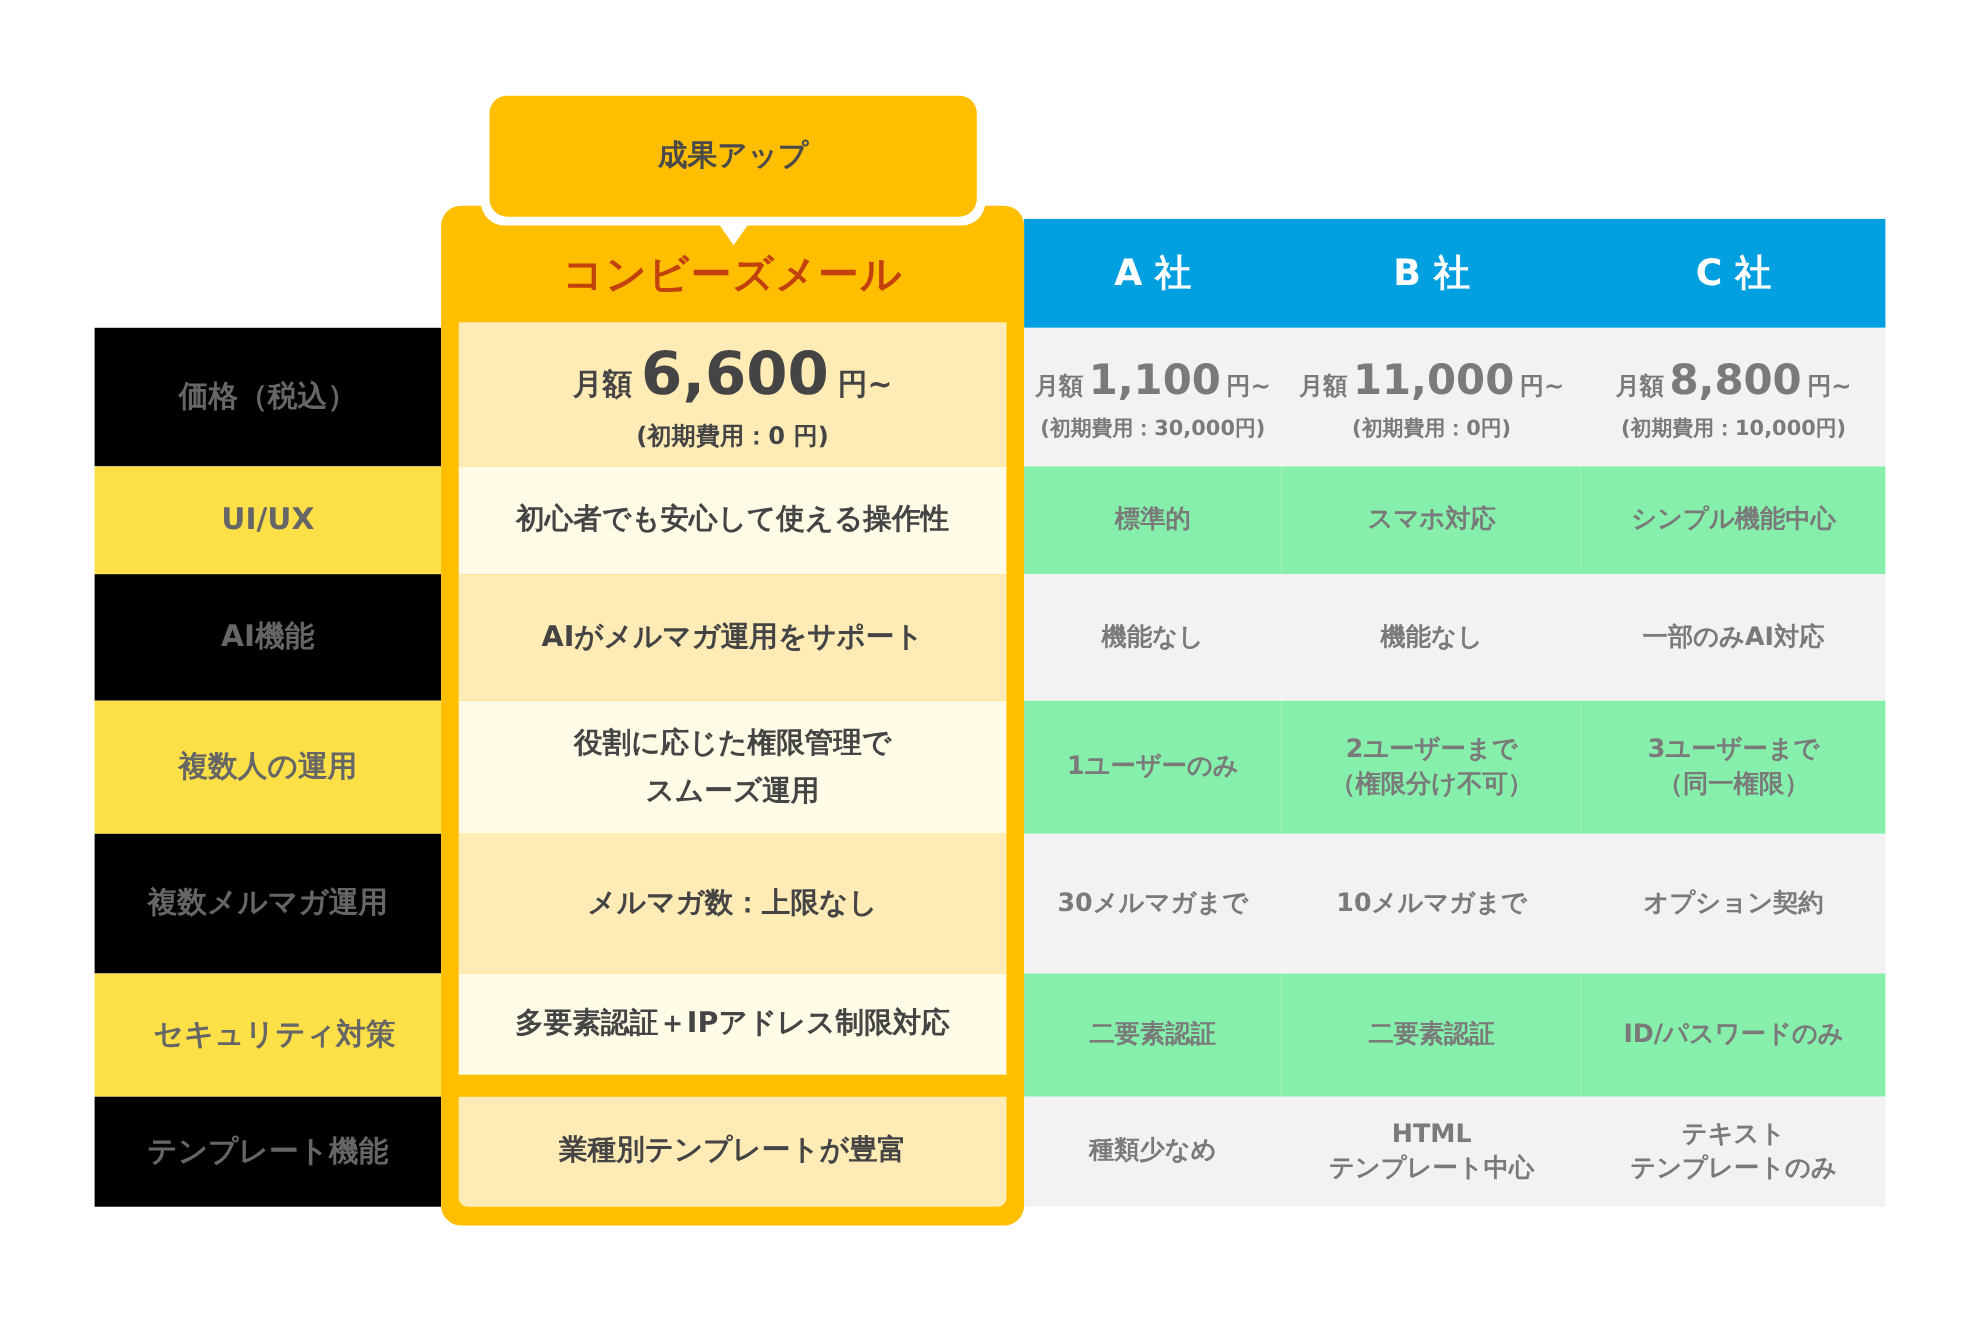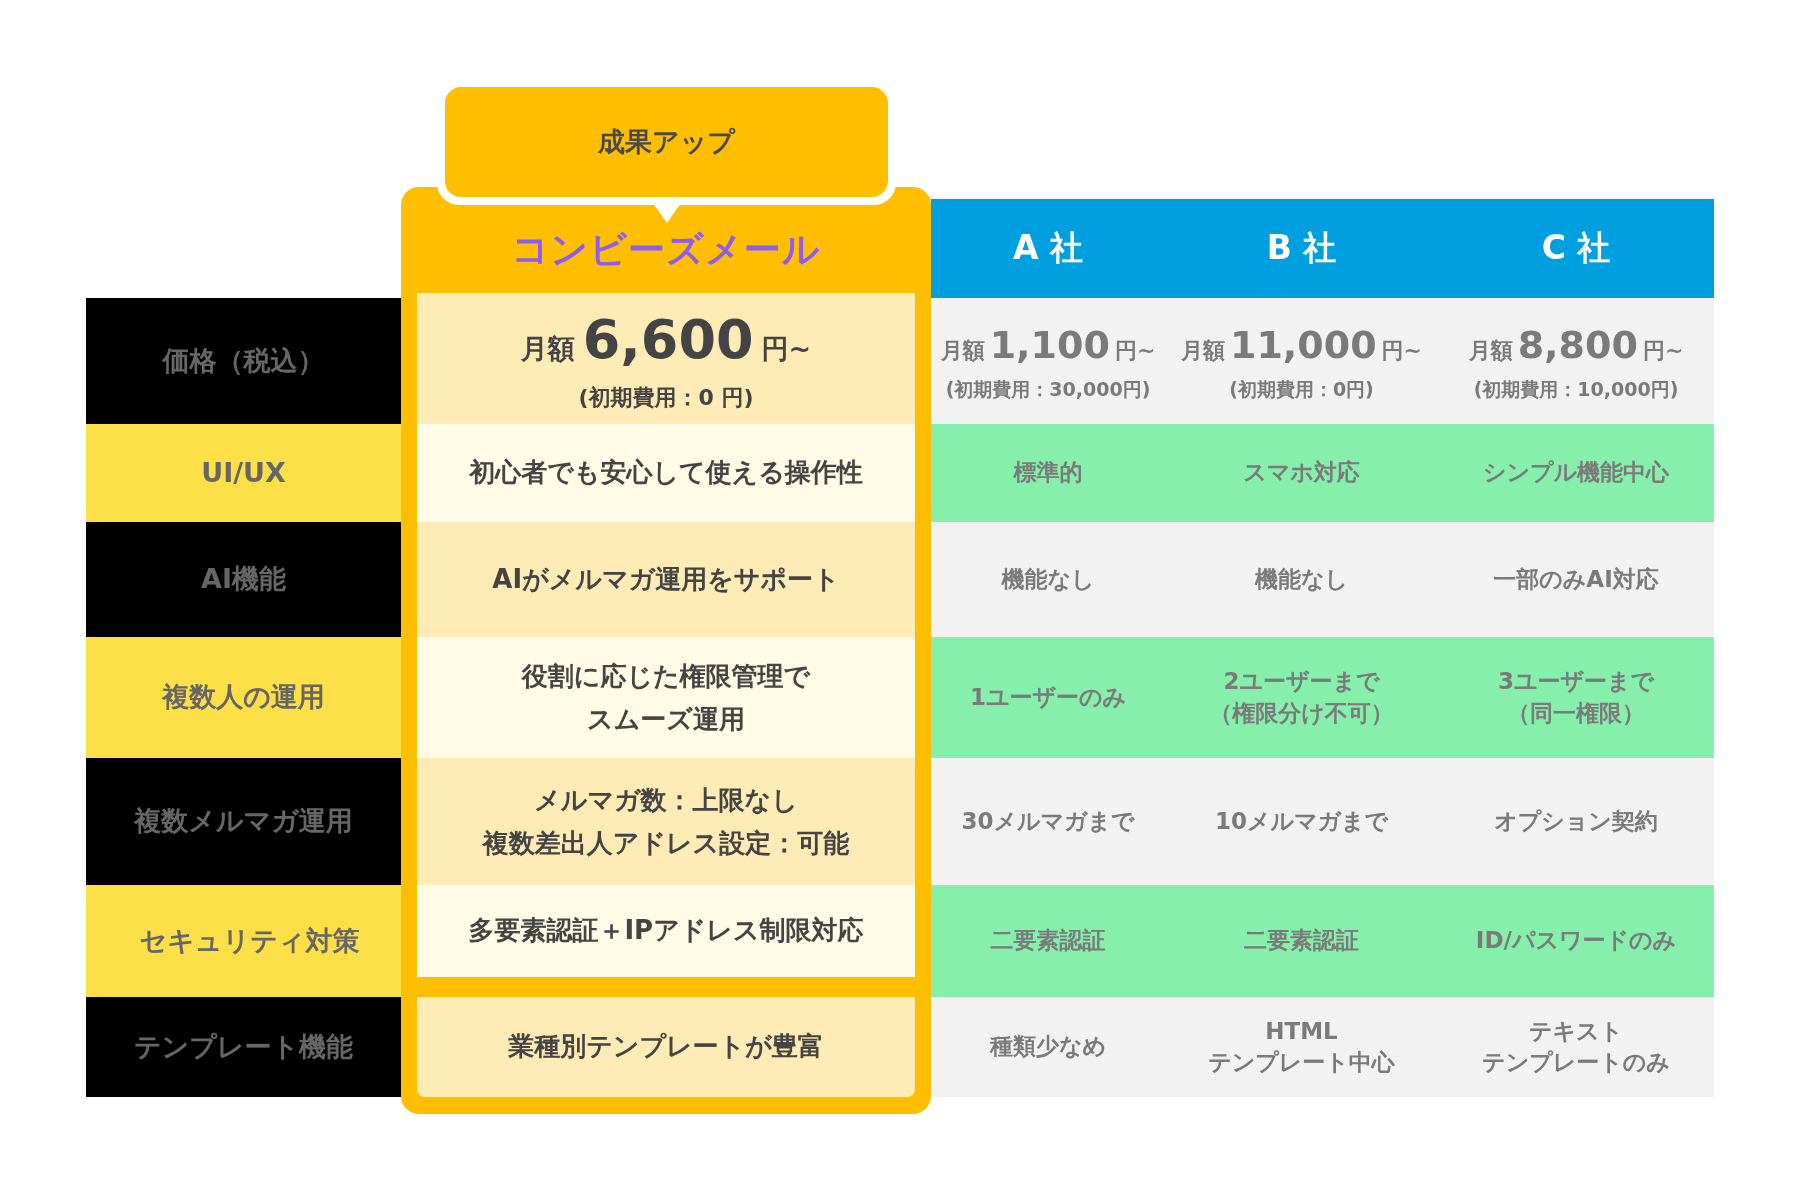--- a/index.html
+++ b/index.html
@@ -18,21 +18,21 @@
   .comp-cell { color: #7a7a7a; font-size: 23px; }
   .comp-gray { background: #f2f2f2; }
   .comp-white { background: #86efac; }
 
   
   .blue-header { left: 931px; top: 199px; width: 783px; height: 99px; background: #009fdf; }
   .comp-head { position: absolute; top: 199px; height: 99px; display: flex; align-items: center; justify-content: center; color: #ffffff; font-size: 33px; }
 
   
   .featured-box { left: 401px; top: 187px; width: 530px; height: 927px; background: #ffbe00; border-radius: 18px; }
-  .featured-title { left: 401px; top: 215px; width: 530px; height: 70px; display: flex; align-items: center; justify-content: center; color: #8b5cf6; font-size: 37px; letter-spacing: 1px; }
+  .featured-title { left: 401px; top: 215px; width: 530px; height: 70px; display: flex; align-items: center; justify-content: center; color: #c2410c; font-size: 37px; letter-spacing: 1px; }
   .feat-cell { left: 417px; width: 498px; color: #444444; font-size: 26px; }
   .feat-dark { background: #ffebb6; }
   .feat-light { background: #fffbe6; }
   .feat-last { border-radius: 0 0 8px 8px; }
 
   
   .bubble-outline { left: 437px; top: 79px; width: 459px; height: 126px; background: #ffffff; border-radius: 22px; }
   .bubble { left: 445px; top: 87px; width: 443px; height: 110px; background: #ffbe00; border-radius: 16px; display: flex; flex-direction: column; align-items: center; justify-content: center; color: #4a4a4a; font-size: 27px; line-height: 1.6; }
   .bubble-pointer { left: 653px; top: 203px; width: 0; height: 0; border-left: 14px solid transparent; border-right: 14px solid transparent; border-top: 20px solid #ffffff; }
 
@@ -185,21 +185,20 @@
   </div>
 <div class="cell feat-cell feat-dark" style="top:522px;height:115px;">
     <span>AIがメルマガ運用をサポート</span>
   </div>
 <div class="cell feat-cell feat-light" style="top:637px;height:121px;line-height:1.65;">
     <span>役割に応じた権限管理で</span>
     <span>スムーズ運用</span>
   </div>
 <div class="cell feat-cell feat-dark" style="top:758px;height:127px;line-height:1.65;">
     <span>メルマガ数：上限なし</span>
-    <span>複数差出人アドレス設定：可能</span>
   </div>
 <div class="cell feat-cell feat-light" style="top:885px;height:92px;">
     <span>多要素認証＋IPアドレス制限対応</span>
   </div>
 <div class="cell feat-cell feat-dark feat-last" style="top:997px;height:100px;">
     <span>業種別テンプレートが豊富</span>
   </div>
 
 <div class="abs bubble-outline"></div>
 <div class="abs bubble">

